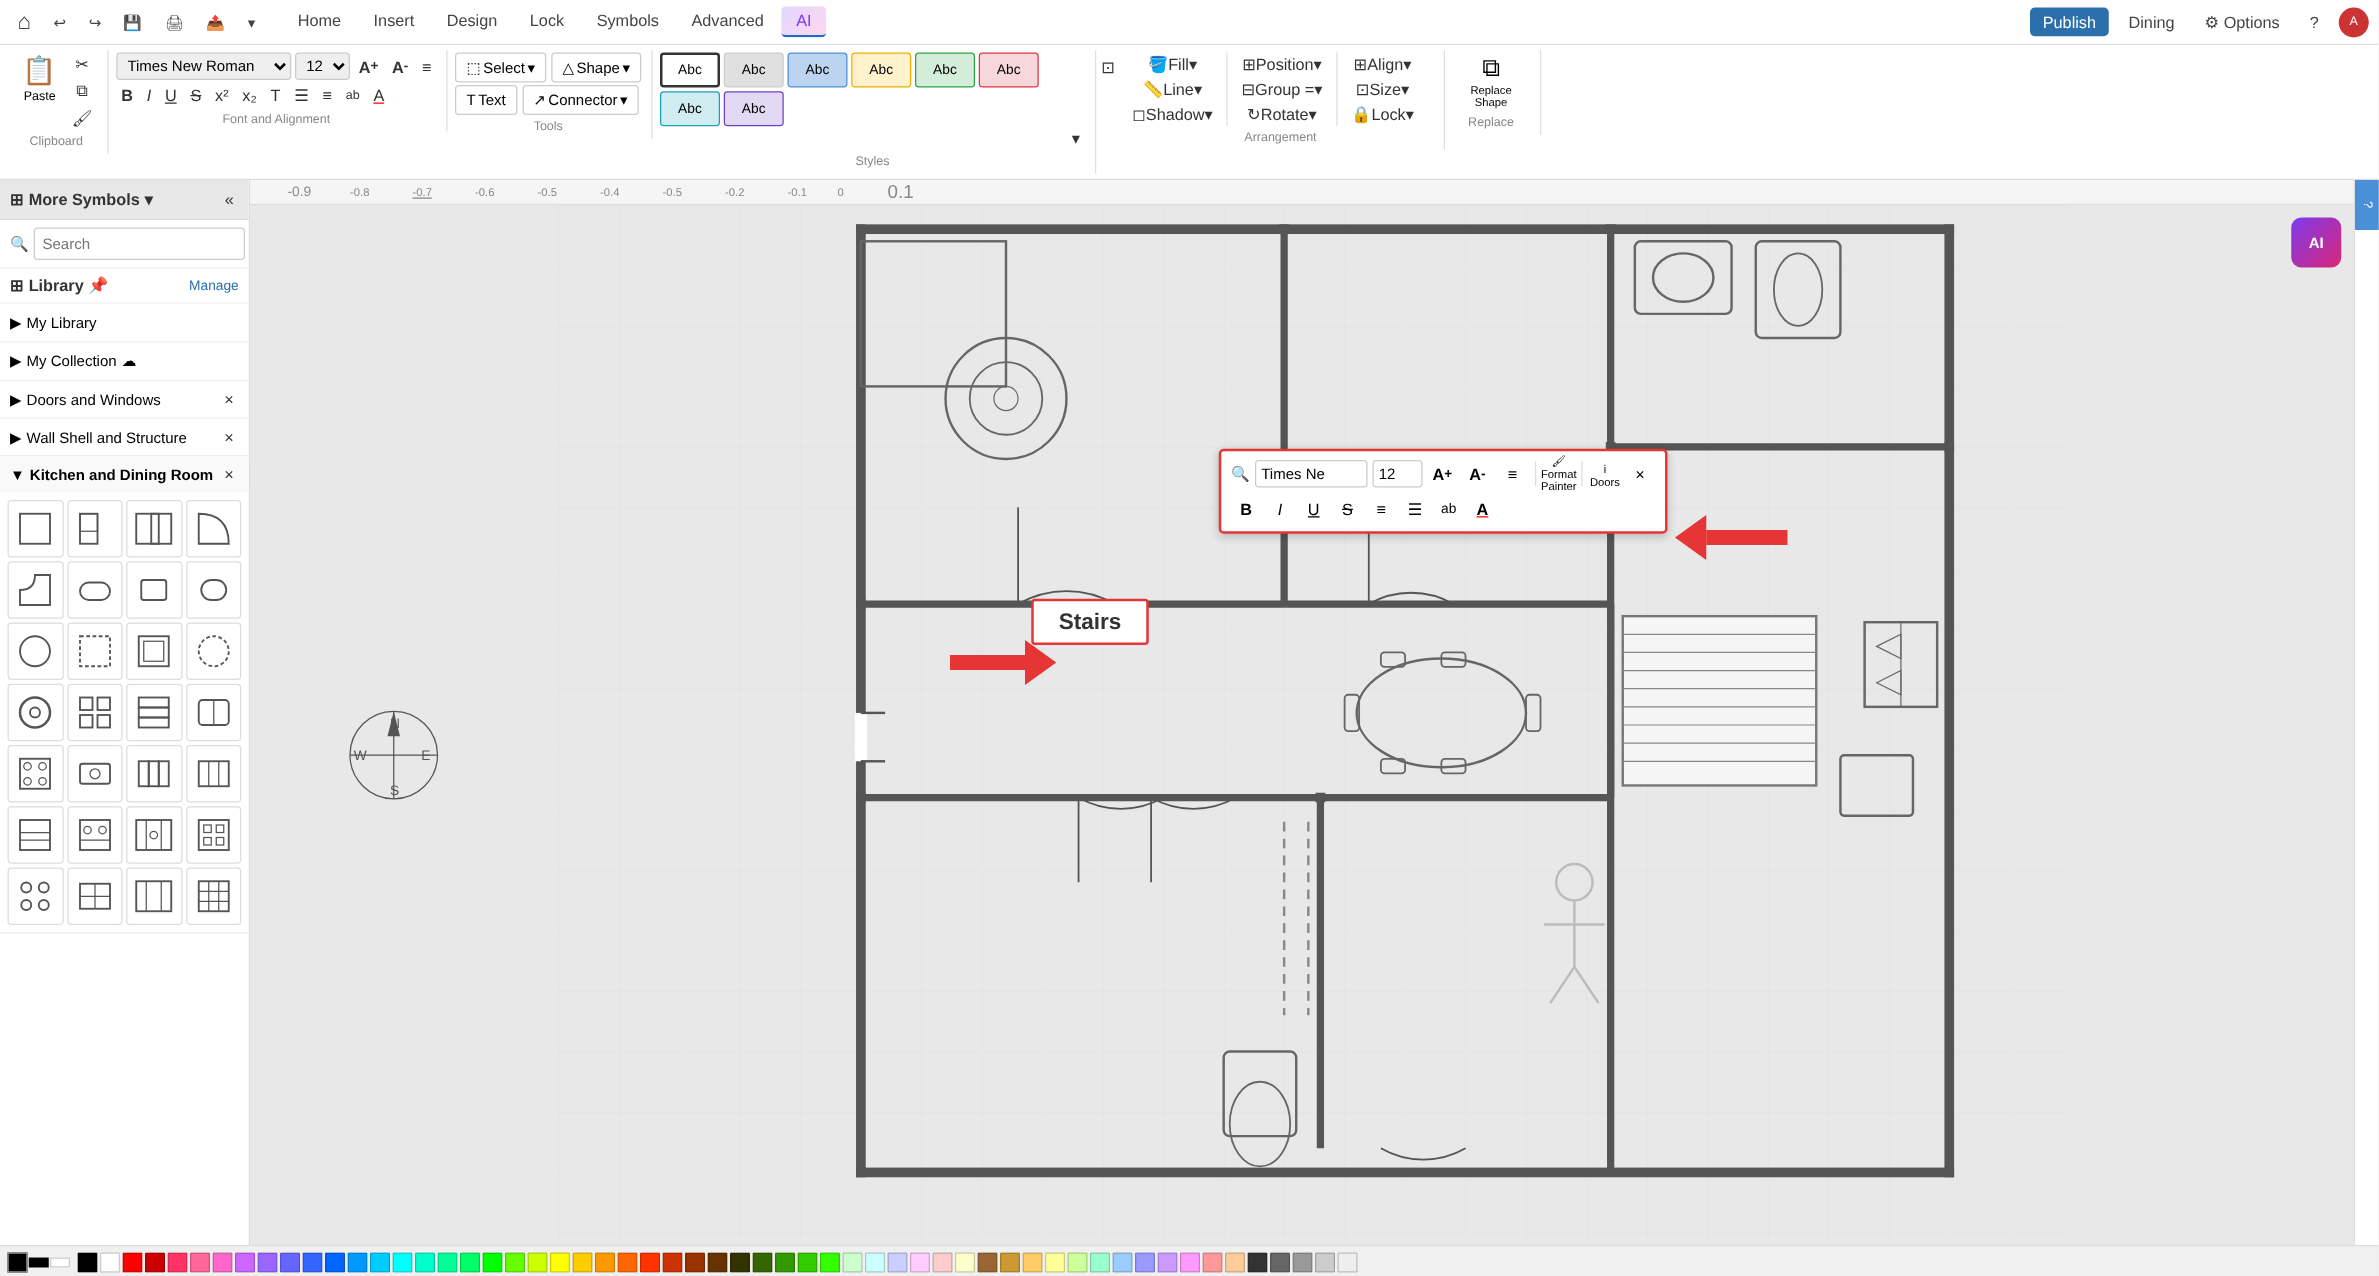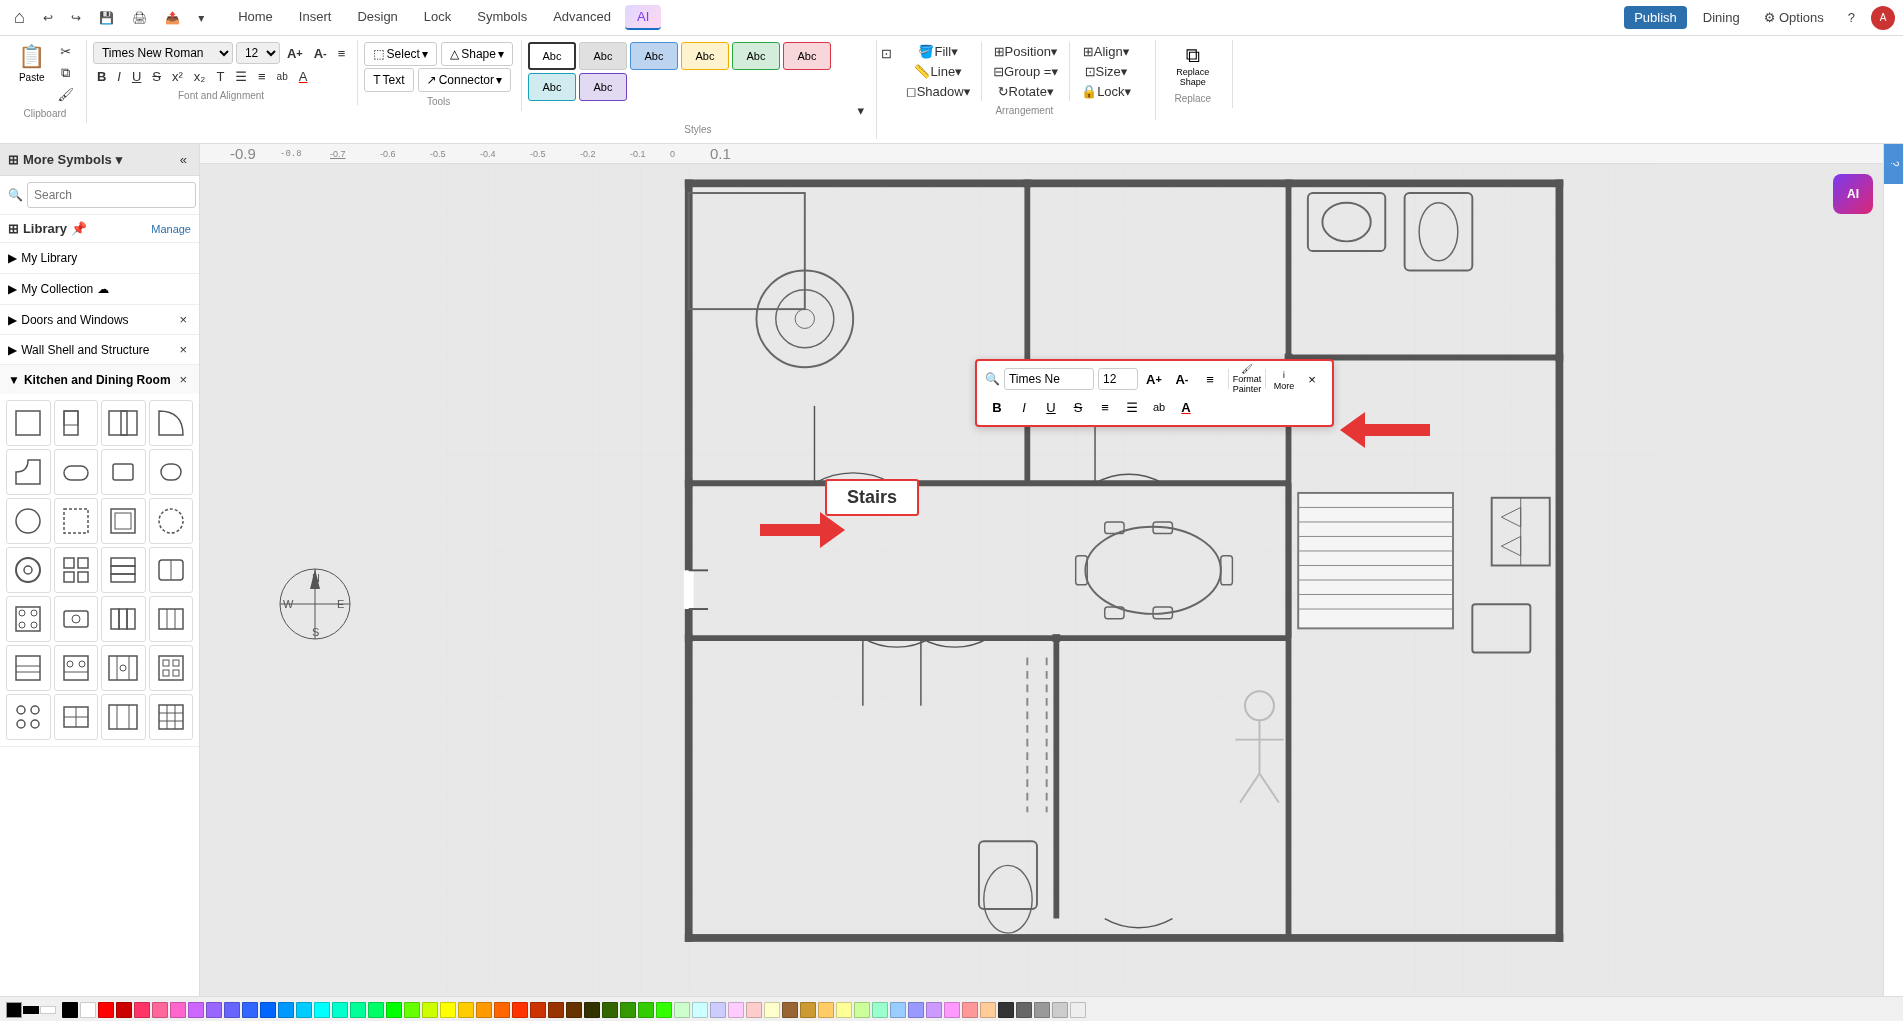--- a/index.html
+++ b/index.html
@@ -513,22 +513,22 @@
               </svg>
           </div>
         </div>
       </div>
     </div>
   </div>
 
   <div class="canvas-area">
 
     <div class="ruler-h">
-      <span style="position:absolute; left:30px; font-size:15px; color:#888;">-0.9</span>
-      <span style="position:absolute; left:80px; font-size:9px; color:#888;font-family:Liberation Mono, monospace;">-0.8</span>
+      <span style="position:absolute; left:30px; font-size:11px; color:#888;">-0.9</span>
+      <span style="position:absolute; left:80px; font-size:9px; color:#888;">-0.8</span>
       <span style="position:absolute; left:130px; font-size:9px; color:#888;text-decoration:underline;">-0.7</span>
       <span style="position:absolute; left:180px; font-size:9px; color:#888;">-0.6</span>
       <span style="position:absolute; left:230px; font-size:9px; color:#888;">-0.5</span>
       <span style="position:absolute; left:280px; font-size:9px; color:#888;text-align:center;">-0.4</span>
       <span style="position:absolute; left:330px; font-size:9px; color:#888;">-0.5</span>
       <span style="position:absolute; left:380px; font-size:9px; color:#888;">-0.2</span>
       <span style="position:absolute; left:430px; font-size:9px; color:#888;">-0.1</span>
       <span style="position:absolute; left:470px; font-size:9px; color:#888;">0</span>
       <span style="position:absolute; left:510px; font-size:15px; color:#888;">0.1</span>
     </div>
@@ -667,21 +667,21 @@
           <button class="tp-btn">
             <div style="display:flex;flex-direction:column;align-items:center;font-size:9px;">
               <span>🖌</span>
               <span>Format Painter</span>
             </div>
           </button>
           <div class="tp-sep"></div>
           <button class="tp-btn">
             <div style="display:flex;flex-direction:column;align-items:center;font-size:9px;">
               <span>ℹ</span>
-              <span>More</span>
+              <span>Doors</span>
             </div>
           </button>
           <button class="tp-btn">×</button>
         </div>
         <div class="text-popup-row2">
           <button class="tp-btn" style="font-weight:bold;">B</button>
           <button class="tp-btn" style="font-style:italic;">I</button>
           <button class="tp-btn" style="text-decoration:underline;">U</button>
           <button class="tp-btn" style="text-decoration:line-through;">S</button>
           <button class="tp-btn">≡</button>

